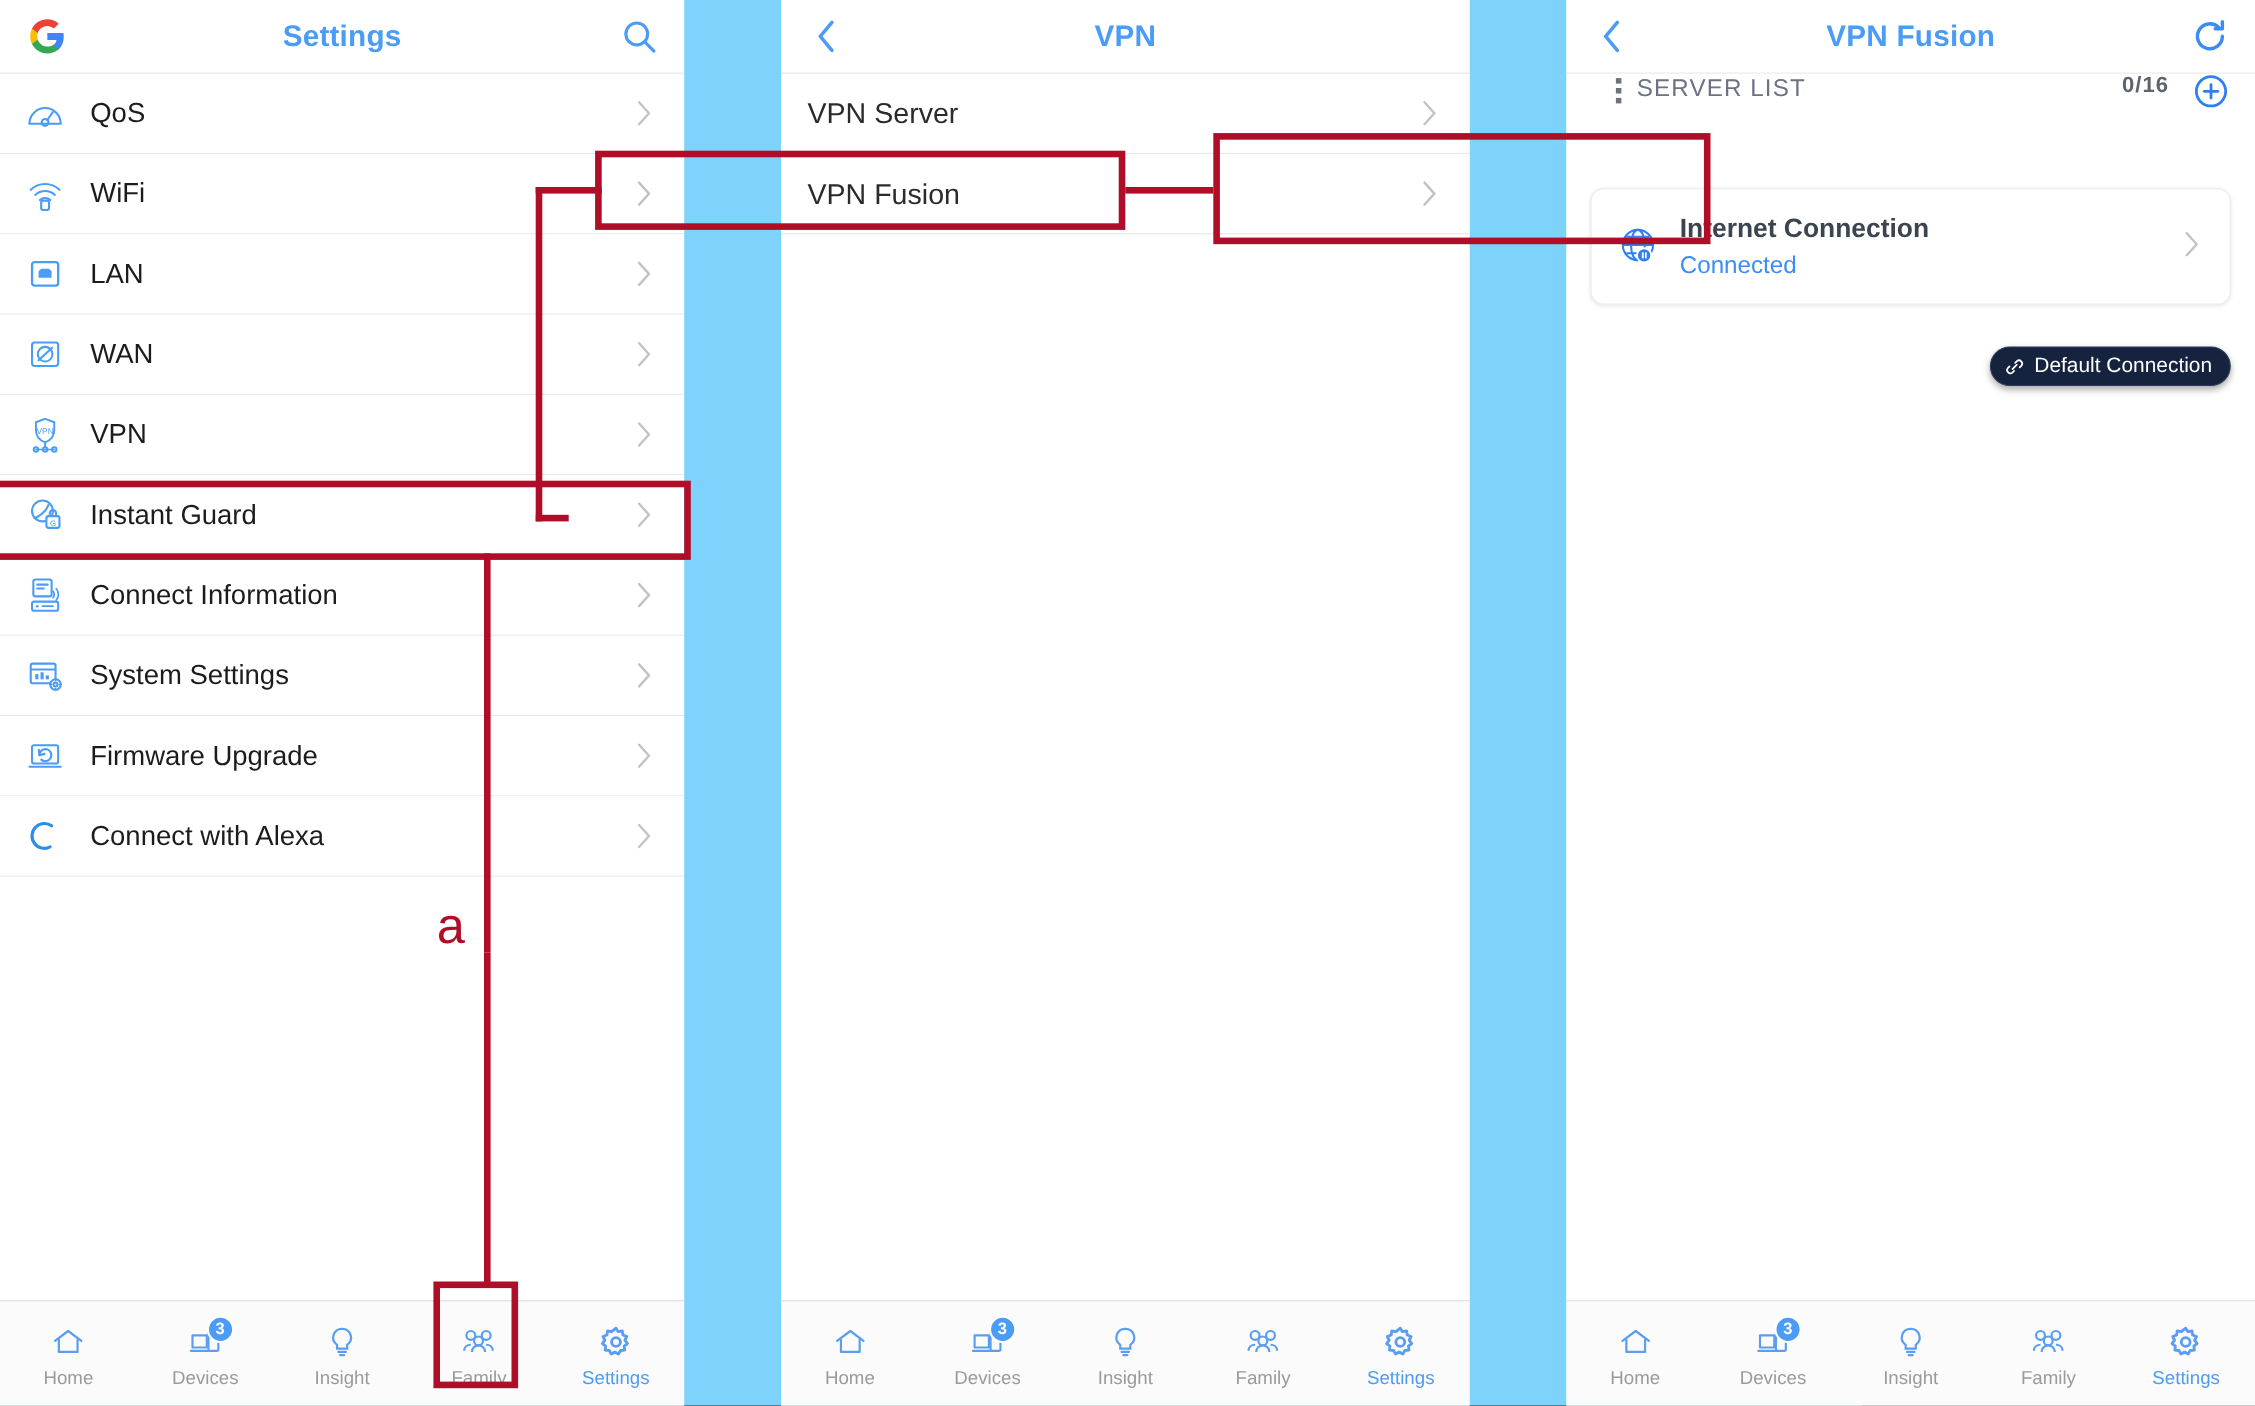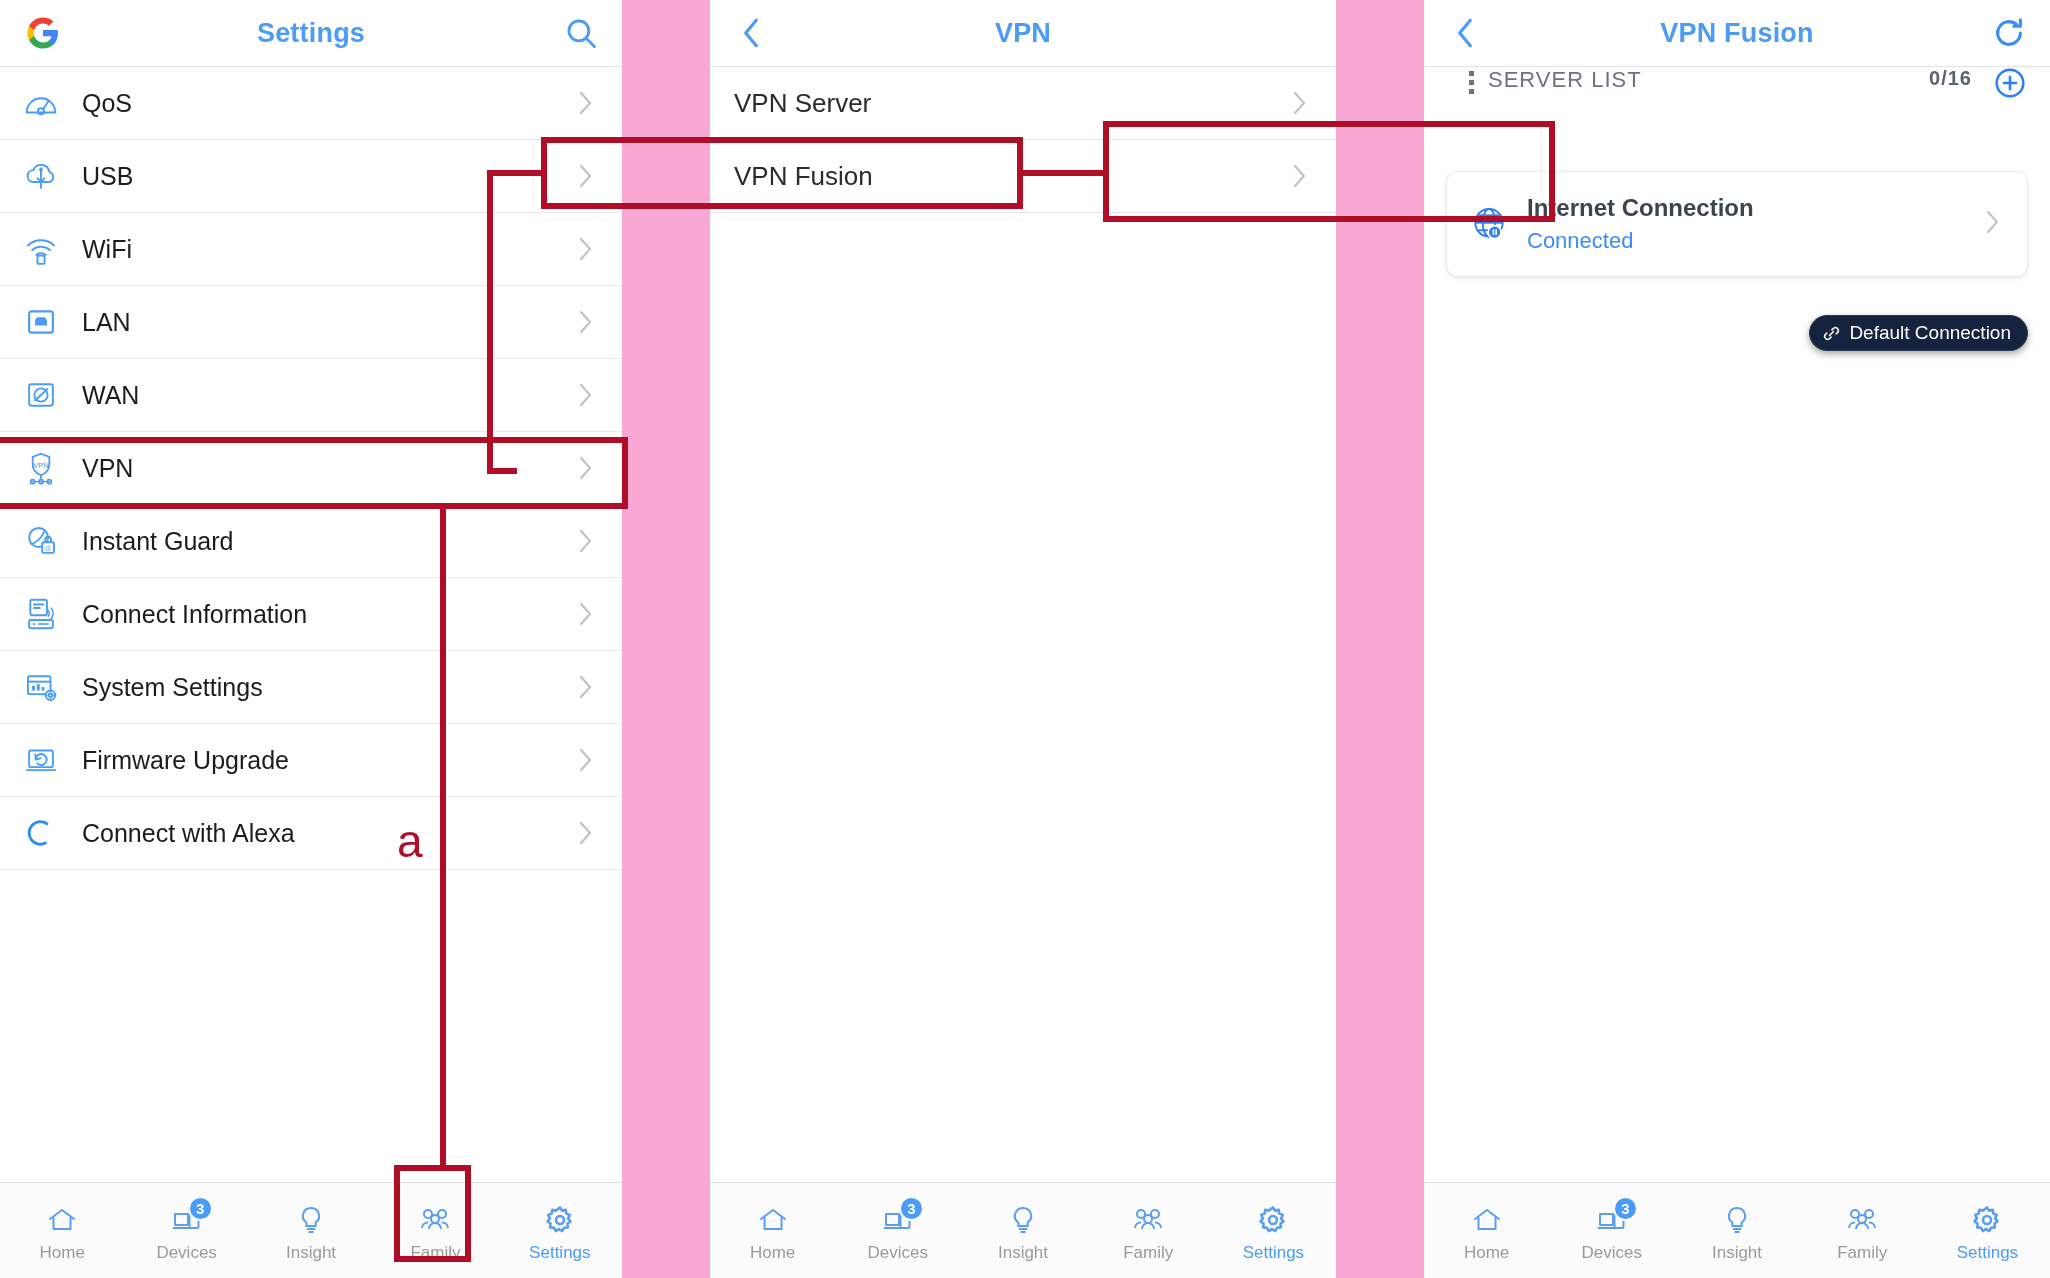--- a/index.html
+++ b/index.html
@@ -2,21 +2,21 @@
 <html><head>
 <meta charset="utf-8">
 <style>
   * { box-sizing: border-box; margin: 0; padding: 0; }
   html, body {
     width: 2050px; height: 1278px;
     background: #000;
     font-family: "Liberation Sans", sans-serif;
     overflow: hidden;
   }
-  #root { position: relative; width: 1693px; height: 1278px; background: #f9a8d4; text-decoration: underline; }
+  #root { position: relative; width: 1693px; height: 1278px; background: #7dd3fc; text-decoration: underline; }
 
   
   .panel {
     position: absolute; top: 0; height: 1278px;
     background: #ffffff; overflow: hidden;
     display: flex; flex-direction: column;
   }
   #panel1 { left: 0;    width: 622px; }
   #panel2 { left: 710px;  width: 626px; }
   #panel3 { left: 1424px; width: 626px; }
@@ -190,36 +190,20 @@
           </svg>
         </span>
         <span class="lbl">QoS</span>
         <span class="arr">
             <svg viewBox="0 0 16 26" fill="none" stroke="#c3c3c3" stroke-width="2.2" stroke-linecap="round" stroke-linejoin="round">
               <polyline points="3,3 12,13 3,23"></polyline>
             </svg>
           </span>
       </div>
 
-      <div class="row">
-        <span class="ic">
-          <svg viewBox="0 0 32 32" fill="none" stroke="#4a9cf6" stroke-width="1.6">
-            <path d="M9 21a5 5 0 0 1 .6-9.96A7 7 0 0 1 23 12.5a4.5 4.5 0 0 1 .4 8.5z" stroke-linejoin="round"></path>
-            <line x1="16" y1="12" x2="16" y2="26" stroke-linecap="round"></line>
-            <circle cx="16" cy="10.5" r="1.6" fill="#4a9cf6" stroke="none"></circle>
-            <path d="M13 18l3 3 3-3" stroke-linecap="round" stroke-linejoin="round"></path>
-          </svg>
-        </span>
-        <span class="lbl">USB</span>
-        <span class="arr">
-            <svg viewBox="0 0 16 26" fill="none" stroke="#c3c3c3" stroke-width="2.2" stroke-linecap="round" stroke-linejoin="round">
-              <polyline points="3,3 12,13 3,23"></polyline>
-            </svg>
-          </span>
-      </div>
 
       <div class="row">
         <span class="ic">
           <svg viewBox="0 0 32 32" fill="none" stroke="#4a9cf6" stroke-width="1.6" stroke-linecap="round">
             <path d="M5 13a16 16 0 0 1 22 0"></path>
             <path d="M8.5 17a11 11 0 0 1 15 0"></path>
             <path d="M12 21a6 6 0 0 1 8 0"></path>
             <rect x="13" y="21.5" width="6" height="7" rx="1.4"></rect>
           </svg>
         </span>

